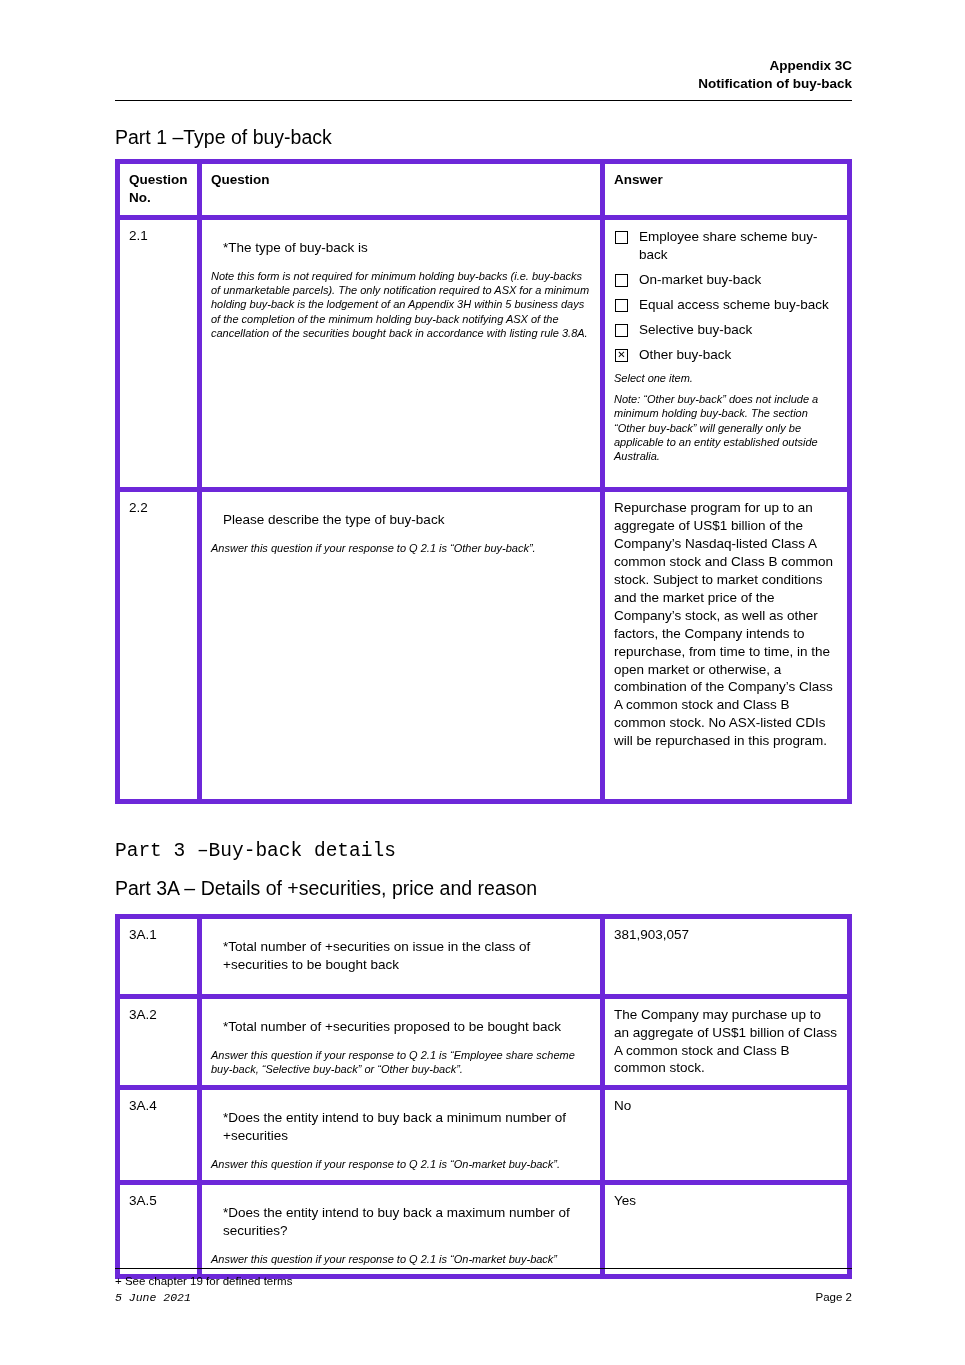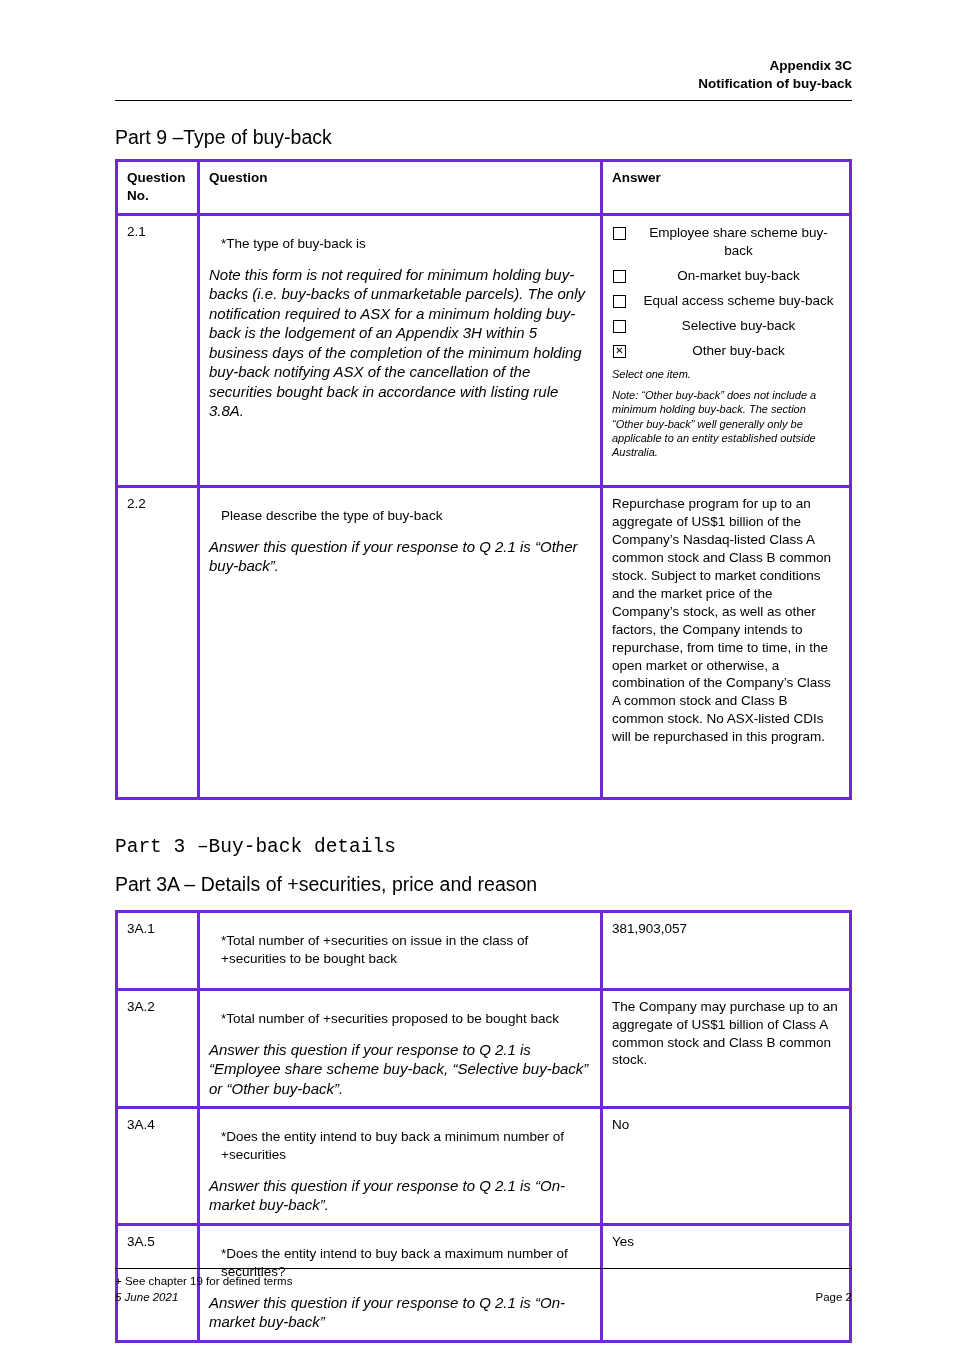--- a/index.html
+++ b/index.html
@@ -19,36 +19,36 @@
 
   
   .part-title { font-size:19.5px; font-weight:400; margin:0; line-height:1.2; }
   .part2-title { margin-top:25px; margin-bottom:10px; }
   .part3-title { margin-top:36px;font-family:Liberation Mono, monospace; }
   .part3a-title { margin-top:14px; margin-bottom:13px; }
 
   
   table.qa-table { width:100%; border-collapse:collapse; table-layout:fixed; }
   .qa-table th, .qa-table td {
-    border:3px solid #6d28d9; vertical-align:top;
+    border:5px solid #6d28d9; vertical-align:top;
     padding:7px 9px 8px 9px; font-size:13.5px; line-height:1.33;
     text-align:left; overflow:hidden;
   }
   .qa-table th { font-weight:700; }
   .col-no { width:82px; }
   .col-q  { width:403px; }
 
   .q-text { margin:12px; }
   .note {
-    font-style:italic; font-size:15px; line-height:1.3; margin:5px 0 0 0;
+    font-style:italic; font-size:11px; line-height:1.3; margin:5px 0 0 0;
   }
   .small-note { font-size:11px; }
 
   
-  .cb-item { display:flex; margin:1px 0 7px 0;text-align:center; }
+  .cb-item { display:flex; margin:1px 0 7px 0; }
   .cb-box {
     flex:0 0 auto; width:11px; height:11px; border:1px solid #000;
     margin:3px 11px 0 1px; position:relative; background:#fff;
   }
   .cb-box.checked::after {
     content:"\2715"; position:absolute; top:50%; left:50%;
     transform:translate(-50%,-52%); font-size:10px; line-height:1; font-weight:400;
   }
   .cb-label { flex:1 1 auto; }
   .select-note { margin-top:3px; }
@@ -64,34 +64,34 @@
   tr.p3-r2 { height:83px; }
   tr.p3-r3 { height:83px; }
 
   
   .doc-footer {
     position:absolute; left:115px; width:737px; top:1268px;
     border-top:1px solid #000; padding-top:5px;
     font-size:11.5px; line-height:1.35;
   }
   .footer-row2 { display:flex; justify-content:space-between; }
-  .footer-date { font-style:italic; }
+  .footer-date { font-style:italic;font-family:Liberation Mono, monospace; }
 </style>
 </head>
 <body>
 
 <div class="page">
   <div class="content">
 
     <header class="doc-header">
       <div>Appendix 3C</div>
       <div>Notification of buy-back</div>
     </header>
 
-    <h1 class="part-title part2-title">Part 9 –Type of buy-back</h1>
+    <h1 class="part-title part2-title">Part 1 –Type of buy-back</h1>
 
     <table class="qa-table">
       <colgroup>
           <col class="col-no">
           <col class="col-q">
           <col>
         </colgroup>
       <tbody>
         <tr class="p2-hdr">
           <th>Question No.</th>
@@ -120,21 +120,21 @@
             </div>
             <div class="cb-item">
               <span class="cb-box"></span>
               <span class="cb-label">Selective buy-back</span>
             </div>
             <div class="cb-item">
               <span class="cb-box checked"></span>
               <span class="cb-label">Other buy-back</span>
             </div>
             <p class="note small-note select-note">Select one item.</p>
-            <p class="note small-note answer-note">Note: “Other buy-back” does not include a minimum holding buy-back. The section “Other buy-back” well generally only be applicable to an entity established outside Australia.</p>
+            <p class="note small-note answer-note">Note: “Other buy-back” does not include a minimum holding buy-back. The section “Other buy-back” will generally only be applicable to an entity established outside Australia.</p>
           </td>
         </tr>
 
         <tr class="p2-r1">
           <td>2.2</td>
           <td>
             <p class="q-text">Please describe the type of buy-back</p>
             <p class="note">Answer this question if your response to Q 2.1 is “Other buy-back”.</p>
           </td>
           <td>

